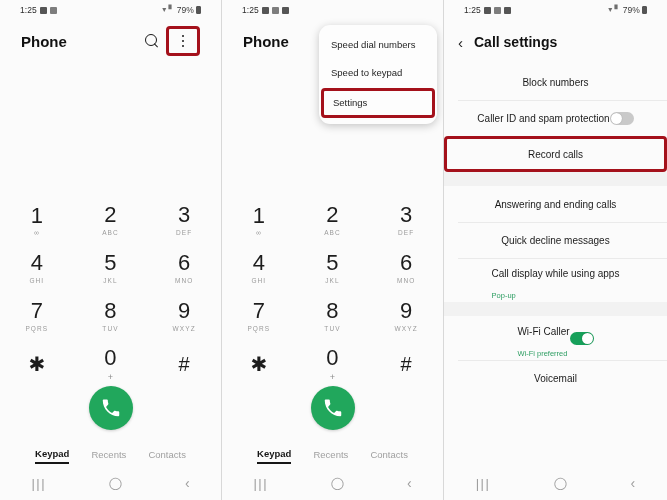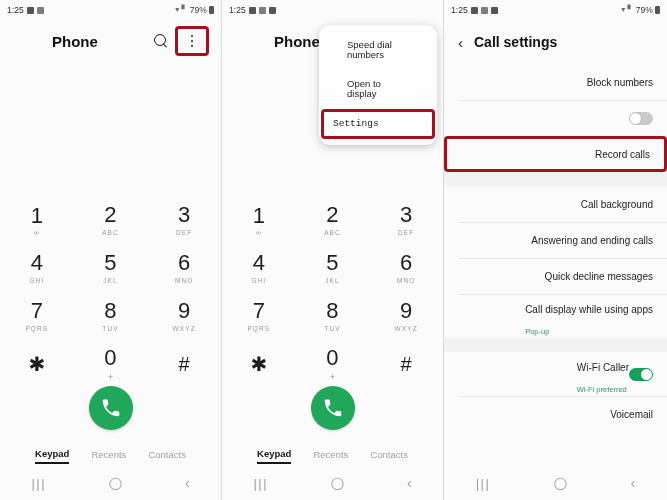--- a/index.html
+++ b/index.html
@@ -11,21 +11,21 @@
   }
   .screens { display: flex; width: 667px; height: 500px; }
   .panel { position: relative; height: 500px; background: #fbfbfb; overflow: hidden; }
   .panel-1 { width: 222px; border-right: 1px solid #d8d8d8; }
   .panel-2 { width: 222px; border-right: 1px solid #d8d8d8; }
   .panel-3 { width: 223px; }
 
   
   .statusbar {
     height: 20px; display: flex; align-items: center;
-    justify-content: space-between; padding: 0 7px;
+    justify-content: space-between; padding: 0 20px;
     font-size: 8.5px; color: #2b2b2b; letter-spacing: .1px;
   }
   .sb-left { display: flex; align-items: center; gap: 3px; }
   .sb-right { display: flex; align-items: center; gap: 2px; }
   .sb-time { font-size: 8.5px; color: #2b2b2b; }
   .sb-ico {
     width: 7px; height: 7px; background: #7d7d7d;
     border-radius: 1px; display: inline-block;
   }
   .sb-ico.b { background: #555; }
@@ -33,21 +33,21 @@
   .sig-ico { font-size: 8px; color: #6e6e6e; line-height: 1; }
   .batt-pct { font-size: 8.5px; color: #3a3a3a; }
   .batt-ico {
     width: 5px; height: 8px; border: 1px solid #555;
     border-radius: 1px; background: #555; display: inline-block;
   }
 
   
   .app-header {
     height: 42px; display: flex; align-items: center;
-    justify-content: space-between; padding: 0 12px; margin-left: 40px;
+    justify-content: space-between; padding: 0 21px;
   }
   .app-title { font-size: 15px; font-weight: bold; color: #111; }
   .hdr-actions { display: flex; align-items: center; gap: 6px; }
   .search-ico {
     width: 16px; height: 16px; position: relative;
   }
   .search-ico::before {
     content: ""; position: absolute; left: 1px; top: 1px;
     width: 10px; height: 10px; border: 1.4px solid #1a1a1a;
     border-radius: 50%;
@@ -114,37 +114,37 @@
   .nav-back { font-size: 14px; }
 
   
   .dropdown {
     position: absolute; right: 6px; top: 25px; width: 118px;
     background: #fdfdfd; border-radius: 11px;
     box-shadow: 0 2px 9px rgba(0,0,0,.22);
     padding: 6px 0; z-index: 20;
   }
   .menu-item {
-    font-size: 9.5px; color: #1e1e1e; padding: 9px 28px; line-height: 1.1;
+    font-size: 9.5px; color: #1e1e1e; padding: 9px 12px; line-height: 1.1;
   }
   .menu-item.hl {
     border: 3px solid #a4111b; border-radius: 4px;
-    margin: 0 2px; padding: 7px 9px; font-family: Liberation Mono, monospace;
+    margin: 0 2px; padding: 7px 9px;
   }
 
   
   .set-header {
     height: 44px; display: flex; align-items: center; gap: 11px; padding: 0 14px;
   }
   .back-ico { font-size: 15px; color: #1a1a1a; line-height: 1; }
   .set-title { font-size: 14px; font-weight: bold; color: #111; }
   .set-list { position: absolute; left: 0; right: 0; top: 64px; bottom: 34px; }
   .set-row {
     position: relative; display: flex; align-items: center;
-    justify-content: flex-end; padding: 0 14px;
+    justify-content: center; padding: 0 14px;
     height: 36px; background: #fbfbfb;
   }
   .set-row + .set-row::before {
     content: ""; position: absolute; left: 14px; right: 0; top: 0;
     height: 1px; background: #eaeaea;
   }
   .set-row.tall { height: 44px; }
   .row-txt { display: flex; flex-direction: column; gap: 12px; margin-top: 8px; }
   .row-label { font-size: 10px; color: #1b1b1b; }
   .row-sub { font-size: 7.5px; color: #2e9e63; }
@@ -277,21 +277,21 @@
       </div>
       <div class="sb-right"></div>
     </div>
 
     <div class="app-header">
       <div class="app-title">Phone</div>
     </div>
 
     <div class="dropdown">
       <div class="menu-item">Speed dial numbers</div>
-      <div class="menu-item">Open to display</div>
+      <div class="menu-item">Speed to keypad</div>
       <div class="menu-item hl">Settings</div>
     </div>
 
     <div class="dialpad">
       <div class="key">
         <span class="d">1</span>
         <span class="vm">∞</span>
       </div>
       <div class="key">
         <span class="d">2</span>
@@ -375,31 +375,29 @@
     <div class="set-header">
       <span class="back-ico">‹</span>
       <span class="set-title">Call settings</span>
     </div>
 
     <div class="set-list">
       <div class="set-row">
         <span class="row-label">Block numbers</span>
       </div>
       <div class="set-row">
+        <span class="row-label">Caller ID and spam protection</span>
         <span class="toggle">
             <span class="knob"></span>
           </span>
       </div>
       <div class="set-row hl">
         <span class="row-label">Record calls</span>
       </div>
       <div class="section-gap"></div>
-      <div class="set-row">
-        <span class="row-label">Call background</span>
-      </div>
       <div class="set-row">
         <span class="row-label">Answering and ending calls</span>
       </div>
       <div class="set-row">
         <span class="row-label">Quick decline messages</span>
       </div>
       <div class="set-row tall">
         <span class="row-txt">
           <span class="row-label">Call display while using apps</span>
           <span class="row-sub">Pop-up</span>

